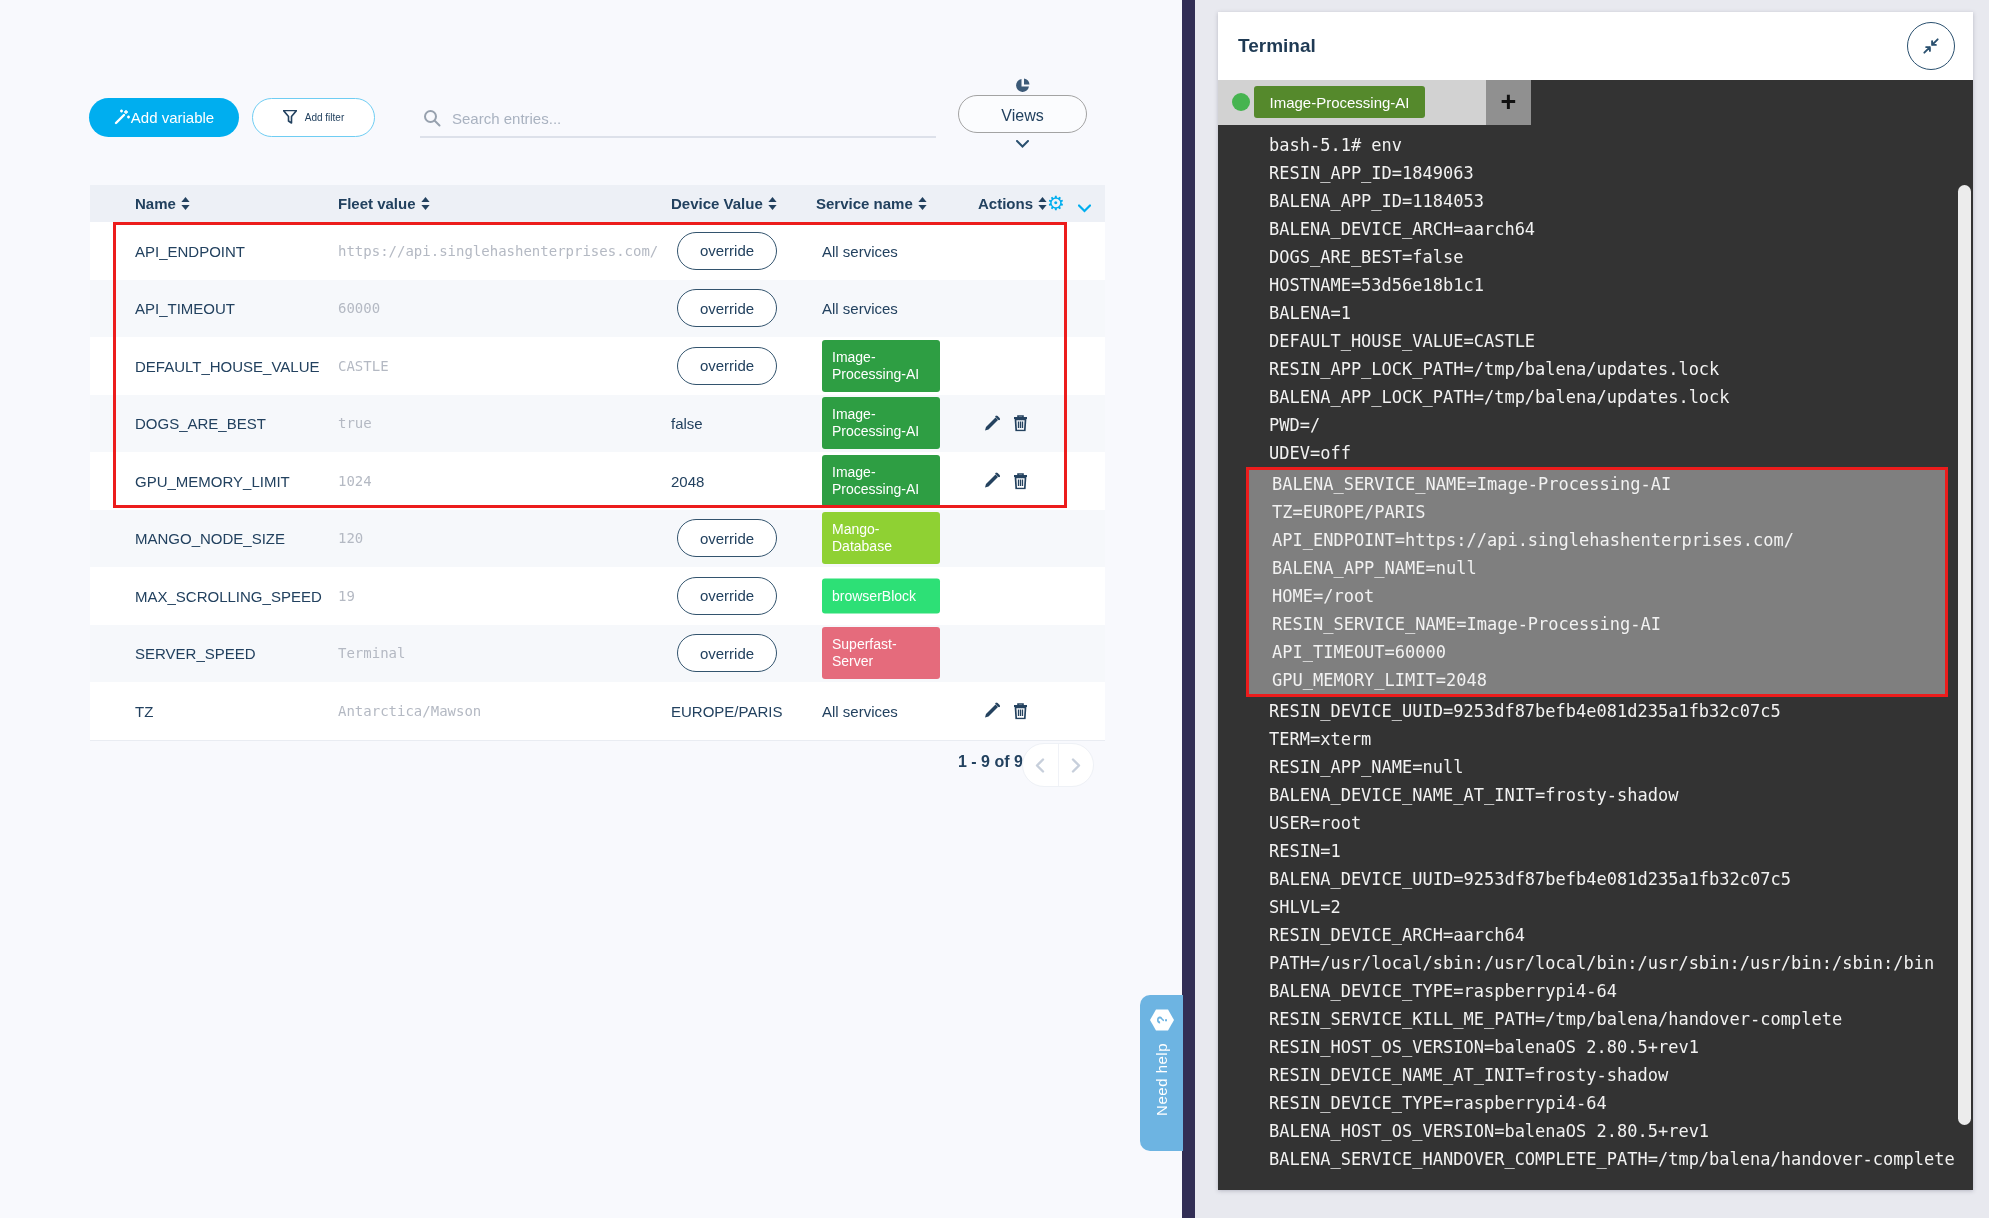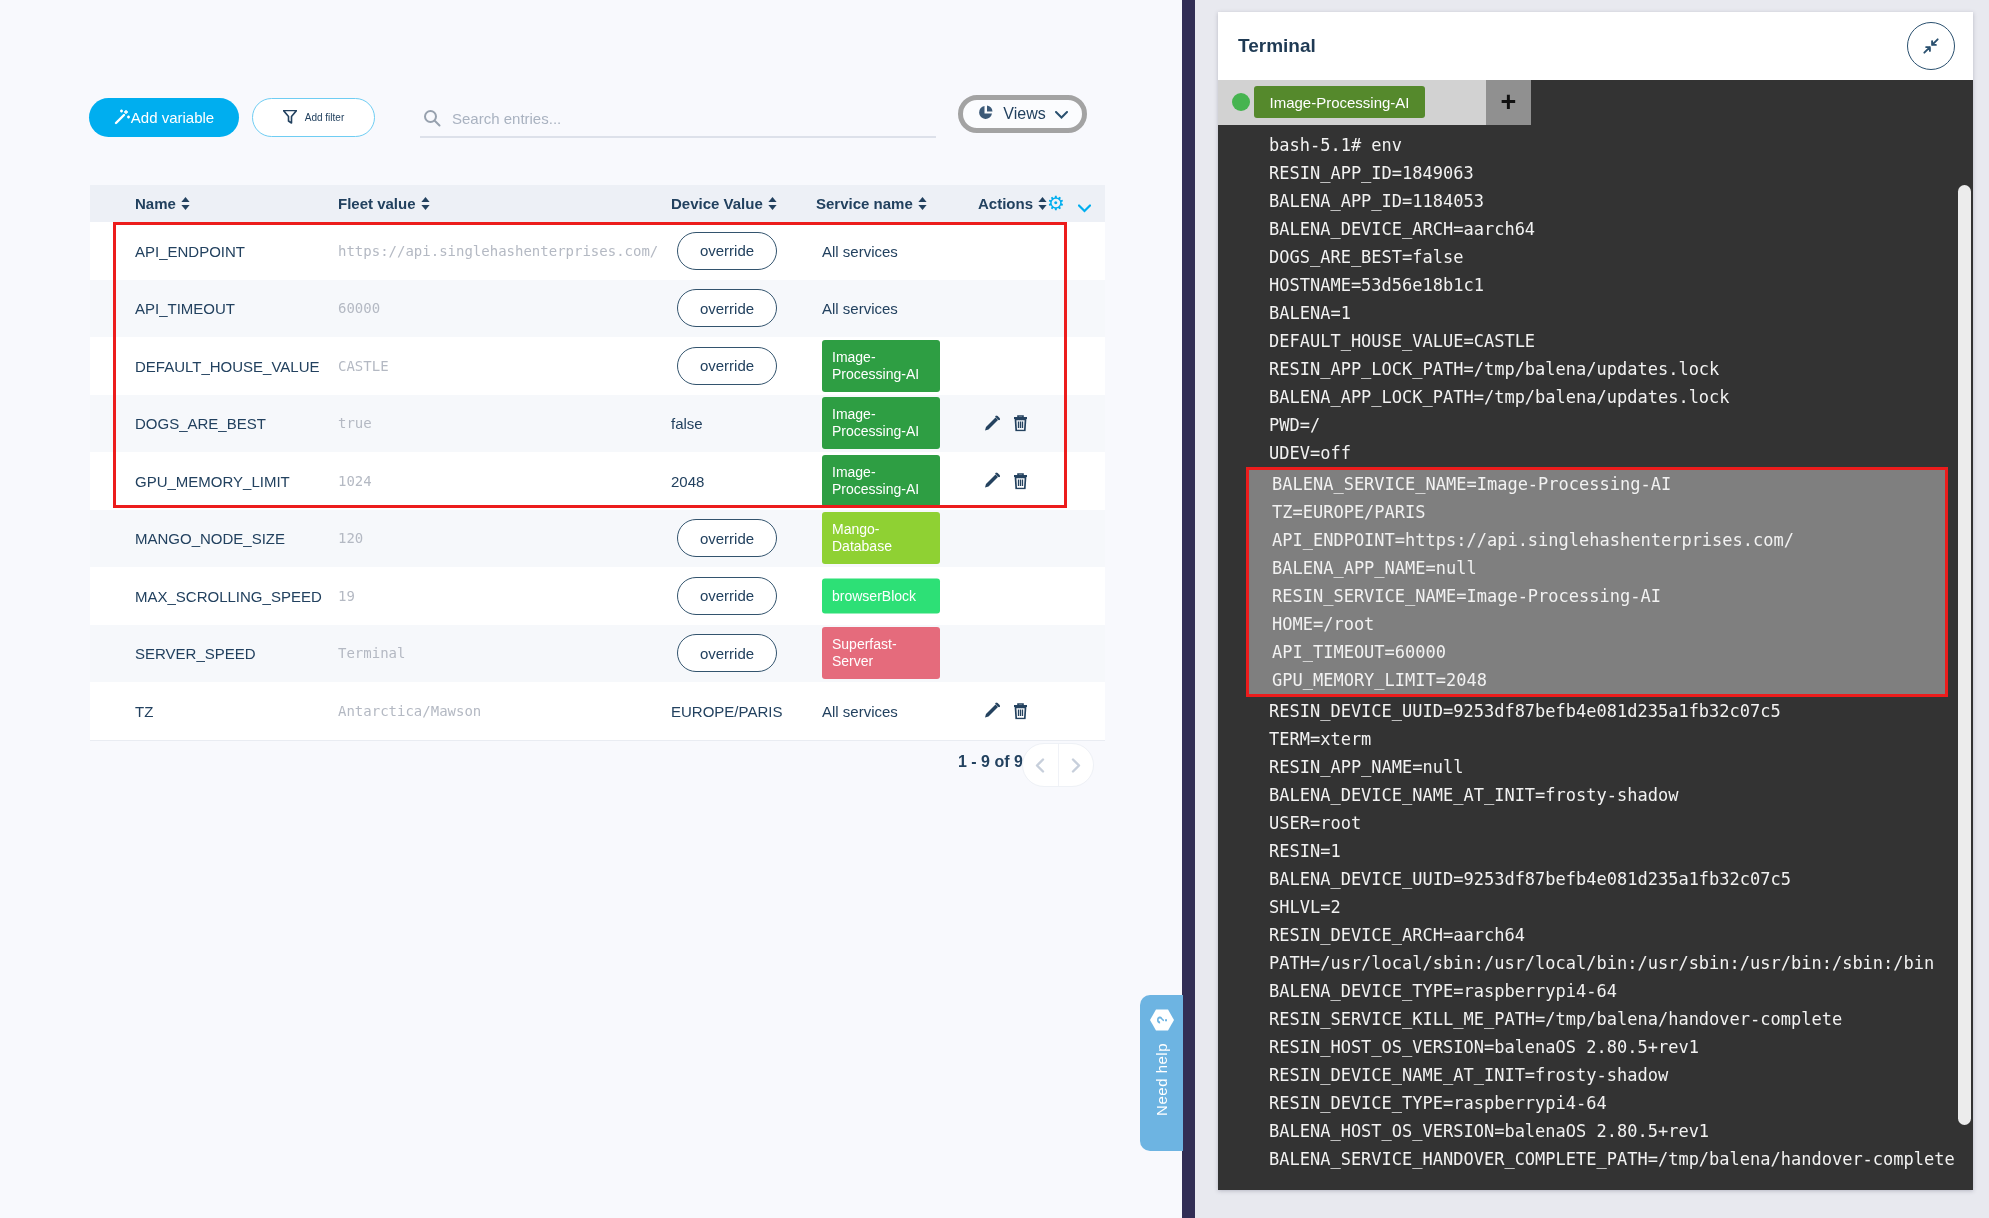--- a/index.html
+++ b/index.html
@@ -25,22 +25,22 @@
   }
   .search-wrap { position:absolute; left:420px; top:98px; width:516px; height:40px; border-bottom:2px solid #dde1ea; }
   .search-wrap svg { position:absolute; left:3px; top:11px; }
   .search-input {
     position:absolute; left:32px; top:4px; width:470px; height:32px;
     border:none; outline:none; background:transparent; font-size:15px; font-family:inherit; color:#44596e;
   }
   .search-input::placeholder { color:#a9b2c0; }
   .btn-views {
     position:absolute; left:958px; top:95px; width:129px; height:38px;
-    border-radius:19px; background:#fbfcfe; border:5px solid #a3a3a3; color:#22415f;
-    font-size:16px; font-family:inherit; display:flex; align-items:center; justify-content:center; gap:9px; cursor:pointer;
+    border-radius:19px; background:#fbfcfe; border:1px solid #a3a3a3; color:#22415f;
+    font-size:16px; font-family:inherit; display:flex; align-items:center; justify-content:center; gap:9px; cursor:pointer;flex-direction:column;
   }
 
   
   .table { position:absolute; left:90px; top:185px; width:1015px; background:#fff; }
   .thead { position:relative; height:37px; background:#edf0f6; }
   .th { position:absolute; top:0; height:37px; display:flex; align-items:center; gap:5px;
         font-size:15px; font-weight:700; color:#22415f; cursor:pointer; }
   .th-name    { left:45px; }
   .th-fleet   { left:248px; }
   .th-device  { left:581px; }
@@ -365,22 +365,22 @@
           <div class="tline">RESIN_APP_LOCK_PATH=/tmp/balena/updates.lock</div>
           <div class="tline">BALENA_APP_LOCK_PATH=/tmp/balena/updates.lock</div>
           <div class="tline">PWD=/</div>
           <div class="tline">UDEV=off</div>
         </div>
       <div class="thighlight" id="lines-highlight">
           <div class="tline">BALENA_SERVICE_NAME=Image-Processing-AI</div>
           <div class="tline">TZ=EUROPE/PARIS</div>
           <div class="tline">API_ENDPOINT=https://api.singlehashenterprises.com/</div>
           <div class="tline">BALENA_APP_NAME=null</div>
+          <div class="tline">HOME=/root</div>
           <div class="tline">RESIN_SERVICE_NAME=Image-Processing-AI</div>
-          <div class="tline">HOME=/root</div>
           <div class="tline">API_TIMEOUT=60000</div>
           <div class="tline">GPU_MEMORY_LIMIT=2048</div>
         </div>
       <div id="lines-after">
           <div class="tline">RESIN_DEVICE_UUID=9253df87befb4e081d235a1fb32c07c5</div>
           <div class="tline">TERM=xterm</div>
           <div class="tline">RESIN_APP_NAME=null</div>
           <div class="tline">BALENA_DEVICE_NAME_AT_INIT=frosty-shadow</div>
           <div class="tline">USER=root</div>
           <div class="tline">RESIN=1</div>

